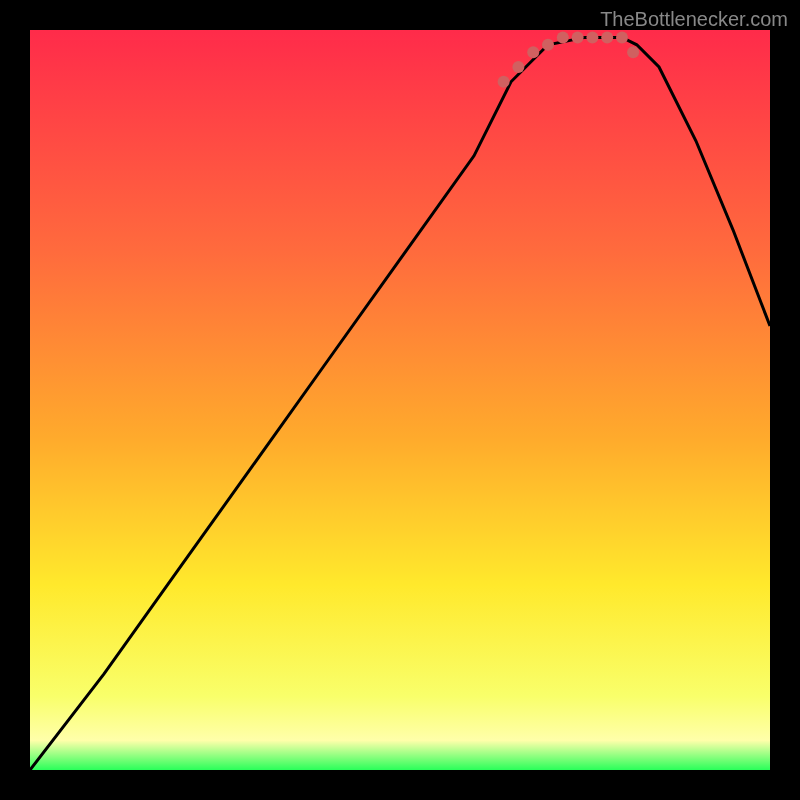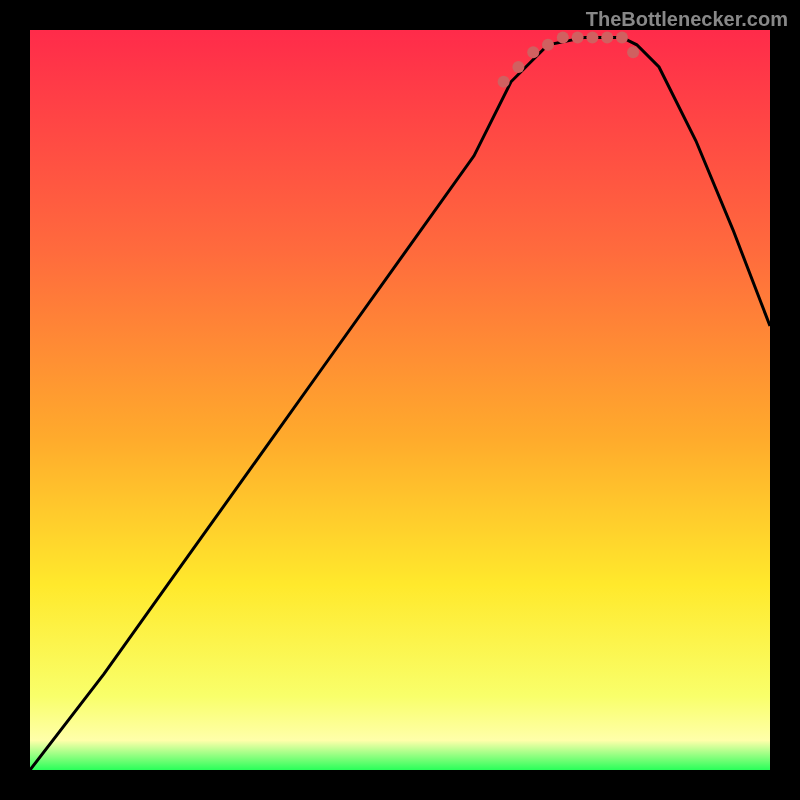--- a/index.html
+++ b/index.html
@@ -15,21 +15,21 @@
       font-family: Arial, sans-serif;
       position: relative;
     }
     
     .watermark {
       position: absolute;
       top: 8px;
       right: 12px;
       color: #888;
       font-size: 20px;
-      font-weight: bold;
+      font-weight: normal;
       z-index: 10;
     }
     
     .chart-container {
       position: absolute;
       top: 30px;
       left: 30px;
       width: 740px;
       height: 740px;
       overflow: hidden;

